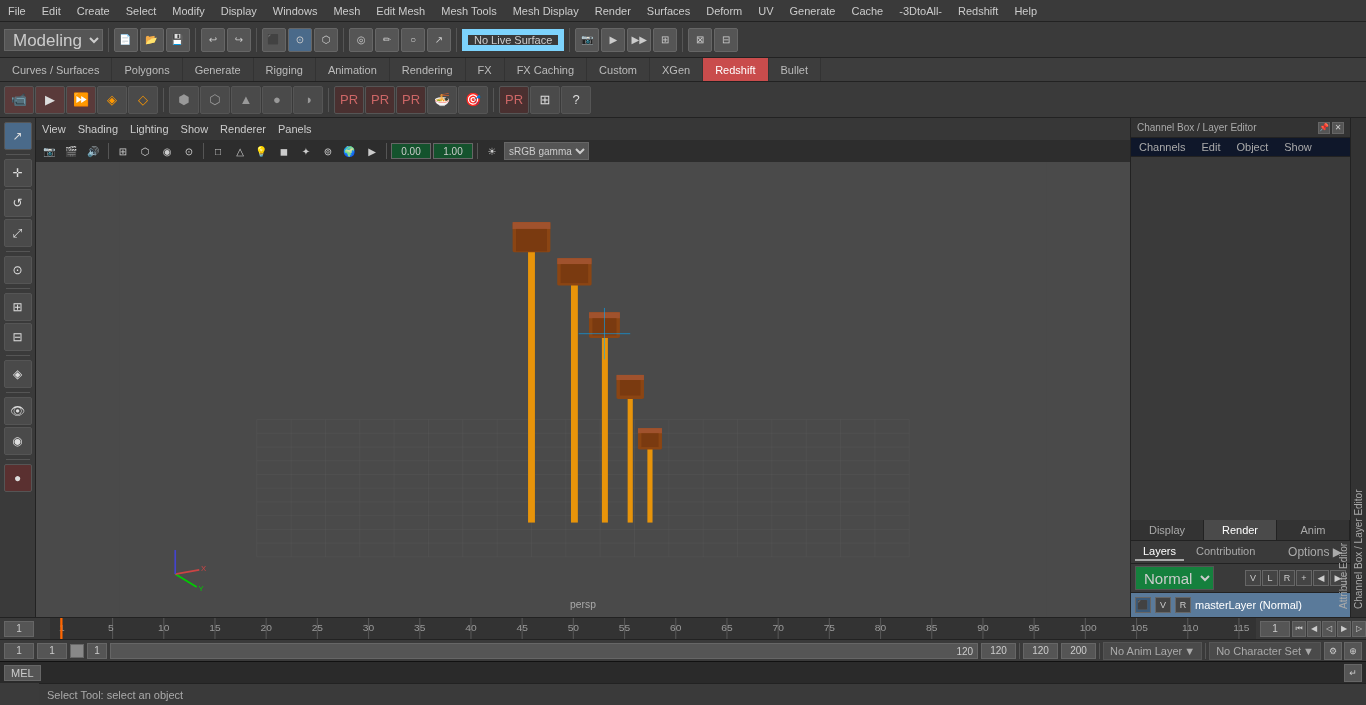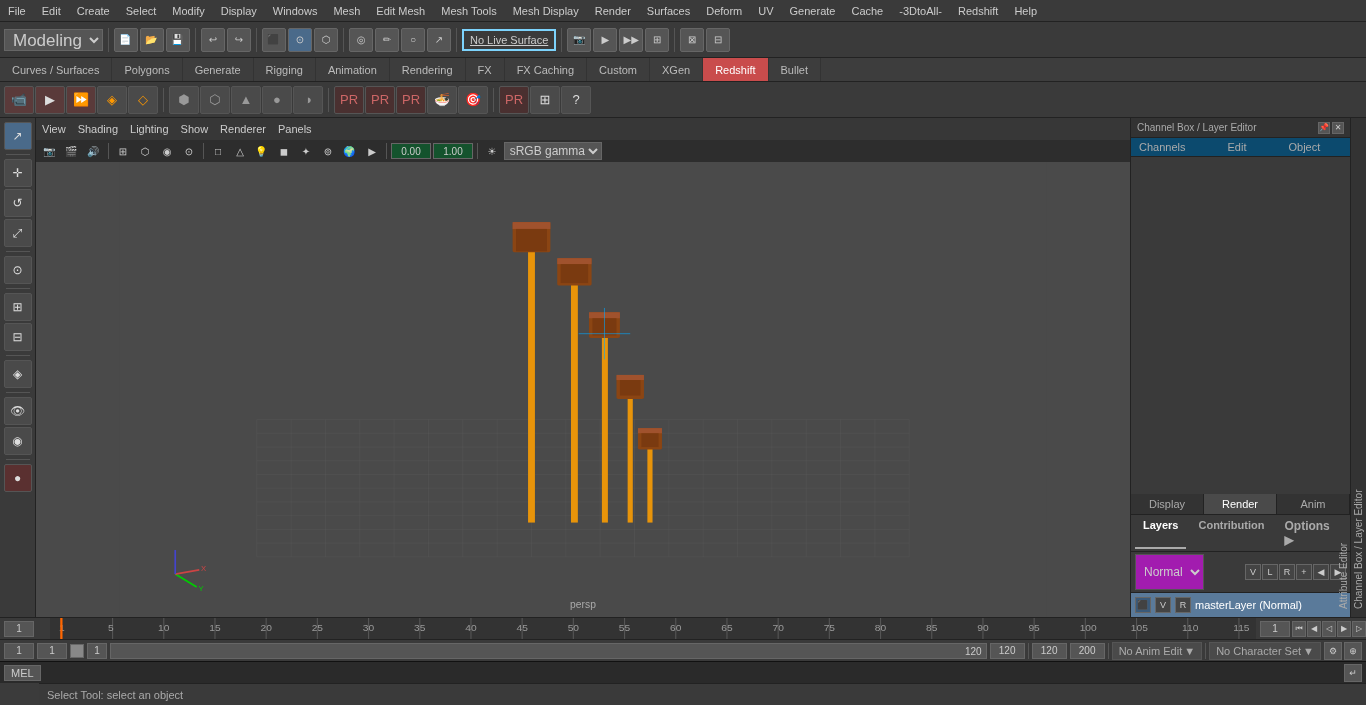--- a/index.html
+++ b/index.html
@@ -36,35 +36,35 @@
     .left-btn.active { background: #4a6a8a; }
     .left-sep { width: 24px; height: 1px; background: #555; margin: 2px 0; }
 
     
     #viewport { flex: 1; background: #4a4a4a; position: relative; overflow: hidden; }
     #viewport-menu { display: flex; align-items: center; background: rgba(50,50,50,0.8); height: 22px; padding: 0 6px; gap: 12px; position: absolute; top: 0; left: 0; right: 0; z-index: 10; }
     .vp-menu-item { color: #ccc; font-size: 11px; cursor: pointer; }
     #viewport-toolbar { display: flex; align-items: center; background: rgba(40,40,40,0.85); height: 22px; padding: 0 4px; gap: 2px; position: absolute; top: 22px; left: 0; right: 0; z-index: 10; }
     .vp-btn { width: 20px; height: 18px; background: transparent; border: none; color: #ccc; cursor: pointer; display: flex; align-items: center; justify-content: center; font-size: 10px; }
     .vp-input { width: 40px; height: 16px; background: #14532d; border: 1px solid #666; color: #ccc; font-size: 10px; text-align: center; }
-    .vp-dropdown { background: #555; color: #ccc; border: 1px solid #666; height: 18px; font-size: 12px; text-align: right; }
+    .vp-dropdown { background: #555; color: #ccc; border: 1px solid #666; height: 18px; font-size: 10px; }
     #viewport-canvas { position: absolute; top: 44px; left: 0; right: 0; bottom: 0; }
 
     
     #right-panel { width: 220px; background: #3a3a3a; border-left: 1px solid #222; display: flex; flex-direction: column; }
     #right-panel-header { display: flex; align-items: center; justify-content: space-between; background: #333; padding: 2px 6px; border-bottom: 1px solid #222; height: 20px; }
     #right-panel-header span { font-size: 10px; color: #aaa; }
     #right-tabs { display: flex; background: #333; border-bottom: 1px solid #222; }
     .right-tab { flex: 1; text-align: center; padding: 4px 2px; font-size: 11px; color: #aaa; cursor: pointer; border-right: 1px solid #222; }
     .right-tab.active { background: #4a4a4a; color: #fff; }
-    #layer-tabs { display: flex; background: #3a3a3a; border-bottom: 1px solid #222; padding: 2px 4px; gap: 4px; font-weight: bold; }
+    #layer-tabs { display: flex; background: #3a3a3a; border-bottom: 1px solid #222; padding: 2px 4px; gap: 4px; }
     .layer-tab { padding: 2px 8px; font-size: 11px; color: #aaa; cursor: pointer; }
     .layer-tab.active { color: #fff; border-bottom: 2px solid #aaa; }
     #layer-controls { display: flex; align-items: center; background: #3a3a3a; padding: 2px 4px; border-bottom: 1px solid #222; gap: 2px; }
-    #normal-dropdown { background: #a21caf; color: #ccc; border: 1px solid #555; height: 36px; padding: 0 4px; font-size: 12px; flex: 1; }
+    #normal-dropdown { background: #15803d; color: #ccc; border: 1px solid #555; height: 24px; padding: 0 4px; font-size: 15px; flex: 1; }
     #masterlayer-row { display: flex; align-items: center; background: #5a7a9a; padding: 2px 4px; height: 24px; gap: 4px; }
     #masterlayer-row span { color: #fff; font-size: 11px; }
     .layer-icon { width: 16px; height: 16px; background: #444; border: 1px solid #666; display: flex; align-items: center; justify-content: center; font-size: 9px; color: #ccc; cursor: pointer; }
 
     
     #timeline-area { height: 22px; background: #3a3a3a; border-top: 1px solid #222; display: flex; align-items: center; overflow: hidden; }
     #timeline-ruler { flex: 1; background: #333; height: 100%; position: relative; overflow: hidden; }
 
     
     #bottom-bar { height: 22px; background: #3a3a3a; border-top: 1px solid #222; display: flex; align-items: center; padding: 0 4px; gap: 4px; }
@@ -119,21 +119,21 @@
   <div class="toolbar-sep"></div>
   <div class="toolbar-btn">⬛</div>
   <div class="toolbar-btn active">⊙</div>
   <div class="toolbar-btn">⬡</div>
   <div class="toolbar-sep"></div>
   <div class="toolbar-btn">◎</div>
   <div class="toolbar-btn">✏</div>
   <div class="toolbar-btn">○</div>
   <div class="toolbar-btn">↗</div>
   <div class="toolbar-sep"></div>
-  <div style="background:#3a3a3a; color:#ccc; padding:0 6px; height:22px; display:flex; align-items:center; border:2px solid #7dd3fc; font-size:11px;text-decoration:underline;">No Live Surface</div>
+  <div style="background:#3a3a3a; color:#ccc; padding:0 6px; height:22px; display:flex; align-items:center; border:6px solid #7dd3fc; font-size:11px;">No Live Surface</div>
   <div class="toolbar-sep"></div>
   <div class="toolbar-btn">📷</div>
   <div class="toolbar-btn">▶</div>
   <div class="toolbar-btn">▶▶</div>
   <div class="toolbar-btn">⊞</div>
   <div class="toolbar-sep"></div>
   <div class="toolbar-btn">⊠</div>
   <div class="toolbar-btn">⊟</div>
   <div style="flex:1;"></div>
 </div>
@@ -354,21 +354,21 @@
 
   <div id="right-panel">
     <div id="right-panel-header">
       <span>Channel Box / Layer Editor</span>
       <div style="display:flex; gap:2px;">
         <div style="width:12px;height:12px;background:#555;border:1px solid #666;cursor:pointer;font-size:8px;display:flex;align-items:center;justify-content:center;">📌</div>
         <div style="width:12px;height:12px;background:#555;border:1px solid #666;cursor:pointer;font-size:8px;display:flex;align-items:center;justify-content:center;">✕</div>
       </div>
     </div>
 
-    <div style="display:flex; background:#0c4a6e; border-bottom:1px solid #222;gap:26px;">
+    <div style="display:flex; background:#0f172a; border-bottom:1px solid #222;">
       <div style="padding:3px 8px;font-size:11px;color:#aaa;cursor:pointer;">Channels</div>
       <div style="padding:3px 8px;font-size:11px;color:#aaa;cursor:pointer;">Edit</div>
       <div style="padding:3px 8px;font-size:11px;color:#aaa;cursor:pointer;">Object</div>
       <div style="padding:3px 8px;font-size:11px;color:#aaa;cursor:pointer;">Show</div>
     </div>
 
     <div style="flex:1; background:#3a3a3a; min-height:200px;"></div>
 
     <div id="right-tabs">
       <div class="right-tab">Display</div>
@@ -501,21 +501,21 @@
   <div style="flex:1; background:#555; border:1px solid #666; height:16px; position:relative;">
     <div style="position:absolute; right:4px; top:50%; transform:translateY(-50%); font-size:10px; color:#ccc;">120</div>
   </div>
   <input type="text" value="120" style="width: 35px; background: rgb(85, 85, 85); border: 1px solid rgb(102, 102, 102); color: rgb(204, 204, 204); height: 16px; font-size: 10px; text-align: center;">
   <div style="width:1px; background:#555; height:16px;"></div>
   <input type="text" value="120" style="width: 35px; background: rgb(85, 85, 85); border: 1px solid rgb(102, 102, 102); color: rgb(204, 204, 204); height: 16px; font-size: 10px; text-align: center;">
   <input type="text" value="200" style="width: 35px; background: rgb(85, 85, 85); border: 1px solid rgb(102, 102, 102); color: rgb(204, 204, 204); height: 16px; font-size: 10px; text-align: center;">
   <div style="width:1px; background:#555; height:16px;"></div>
 
   <div style="background:#4a4a4a; border:1px solid #555; height:18px; padding:0 6px; display:flex; align-items:center; gap:2px; cursor:pointer; font-size:11px; color:#aaa;">
-    <span>No Anim Edit</span>
+    <span>No Anim Layer</span>
     <span>▼</span>
   </div>
   <div style="width:1px; background:#555; height:16px;"></div>
 
   <div style="background:#4a4a4a; border:1px solid #555; height:18px; padding:0 6px; display:flex; align-items:center; gap:2px; cursor:pointer; font-size:11px; color:#aaa;">
     <span>No Character Set</span>
     <span>▼</span>
   </div>
   <div style="display:flex; gap:2px;">
     <button style="width:18px;height:18px;background:#555;border:1px solid #666;color:#ccc;cursor:pointer;font-size:9px;">⚙</button>

